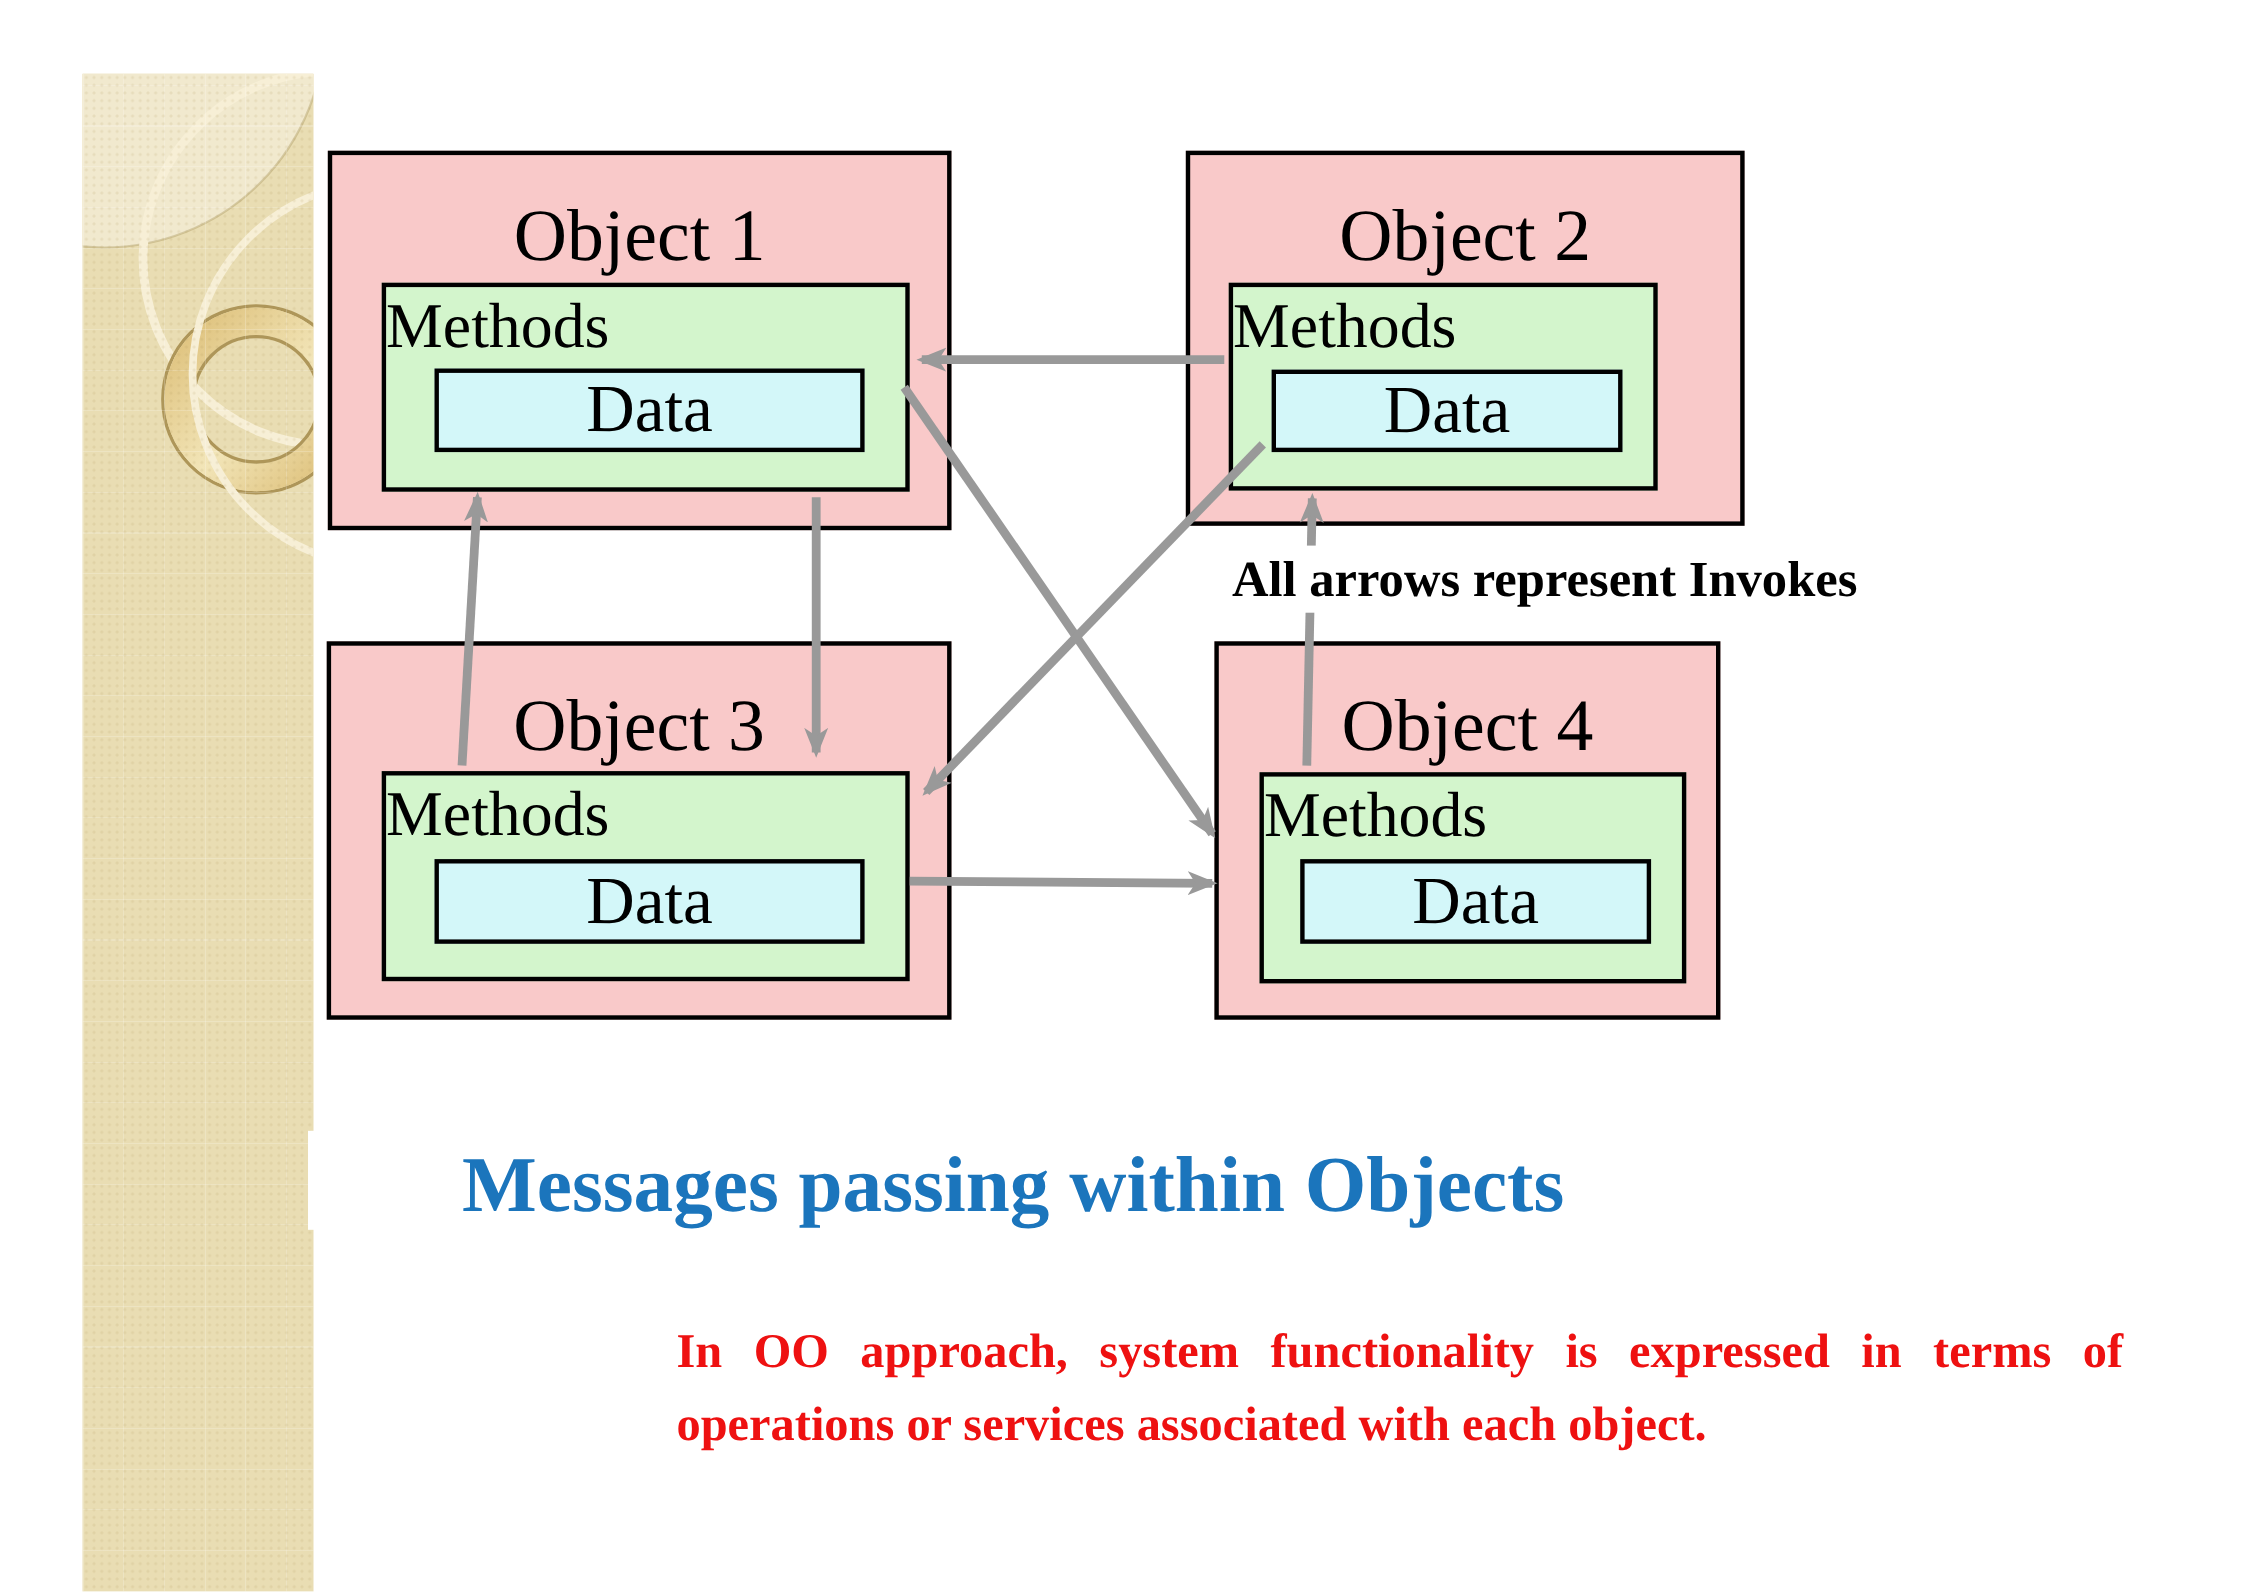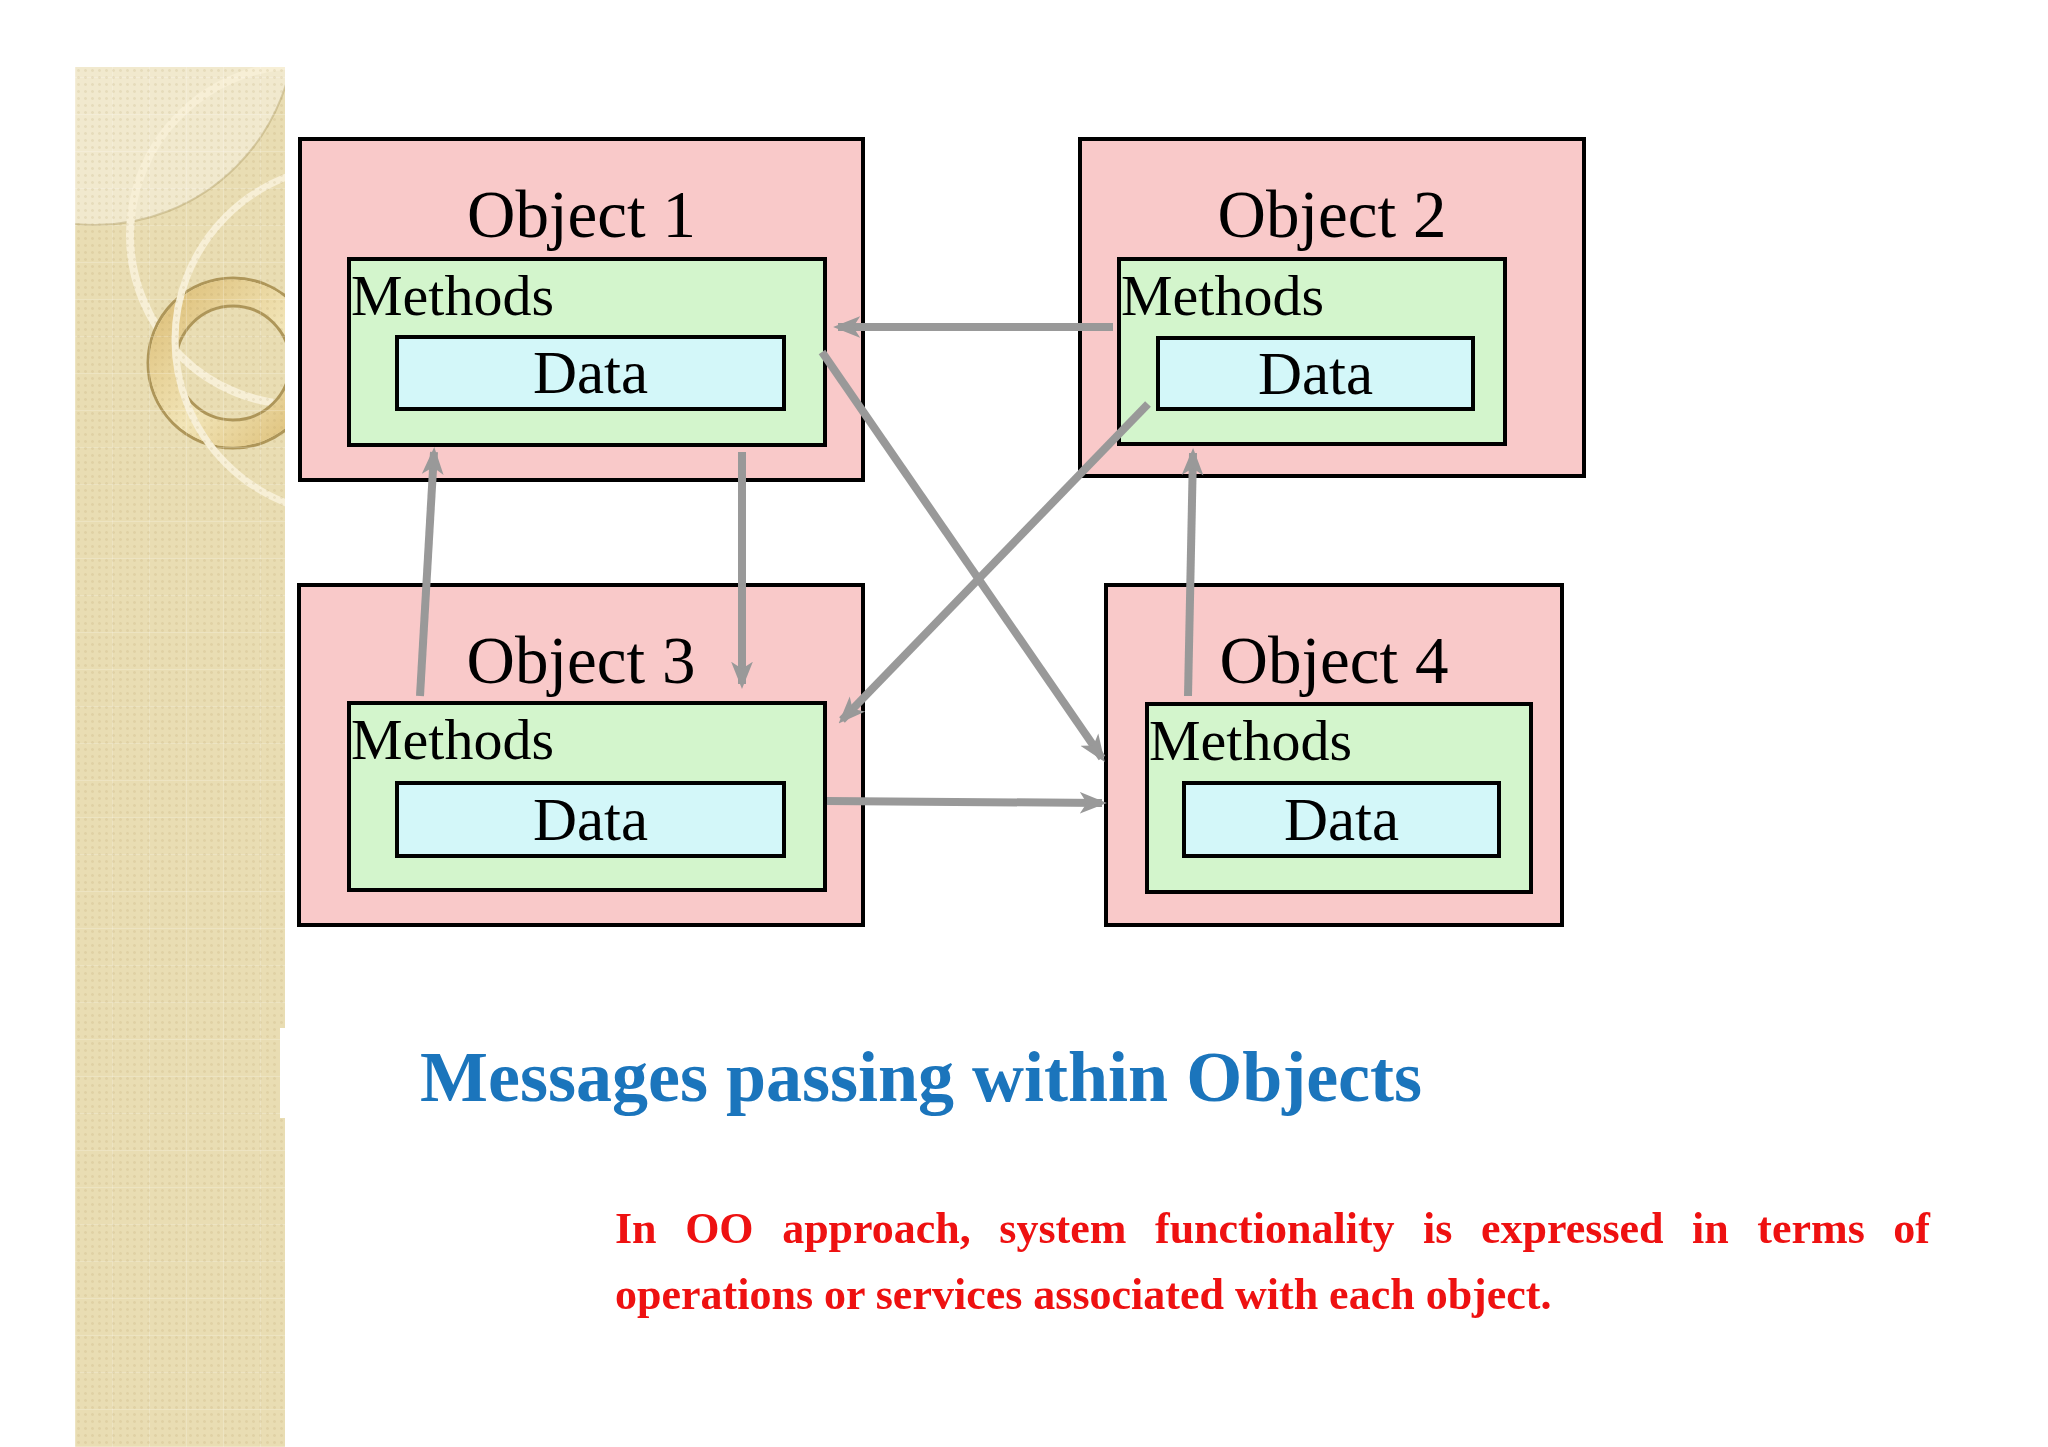--- a/index.html
+++ b/index.html
@@ -113,20 +113,21 @@
     </defs>
   <line x1="1113" y1="327" x2="838" y2="327" stroke="#999999" stroke-width="8" marker-end="url(#ah)"></line>
       <line x1="822" y1="352" x2="1102" y2="758" stroke="#999999" stroke-width="8" marker-end="url(#ah)"></line>
       <line x1="1148" y1="404" x2="842" y2="720" stroke="#999999" stroke-width="8" marker-end="url(#ah)"></line>
       <line x1="742" y1="452" x2="742" y2="684" stroke="#999999" stroke-width="8" marker-end="url(#ah)"></line>
       <line x1="420" y1="696" x2="434" y2="452" stroke="#999999" stroke-width="8" marker-end="url(#ah)"></line>
       <line x1="1188" y1="696" x2="1193" y2="453" stroke="#999999" stroke-width="8" marker-end="url(#ah)"></line>
       <line x1="827" y1="801" x2="1102" y2="803" stroke="#999999" stroke-width="8" marker-end="url(#ah)"></line>
     </svg>
 
+  <div id="caption">All arrows represent Invokes</div>
 
   <div id="title-box"></div>
   <div id="slide-title">Messages passing within Objects</div>
 
   <div id="body-text">
     <div class="l1">In OO approach, system functionality is expressed in terms of</div>
     <div class="l2">operations or services associated with each object.</div>
   </div>
 
 </div>

